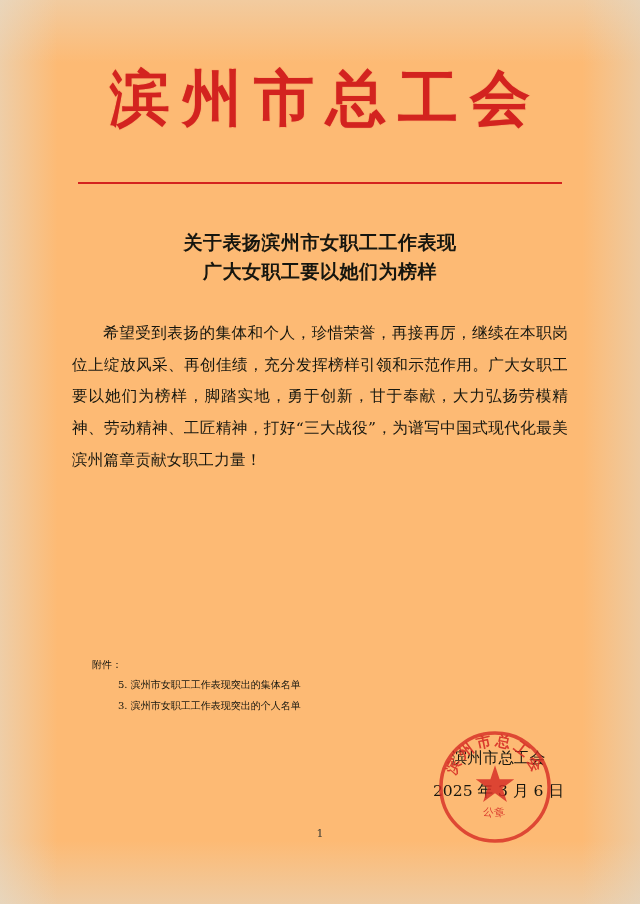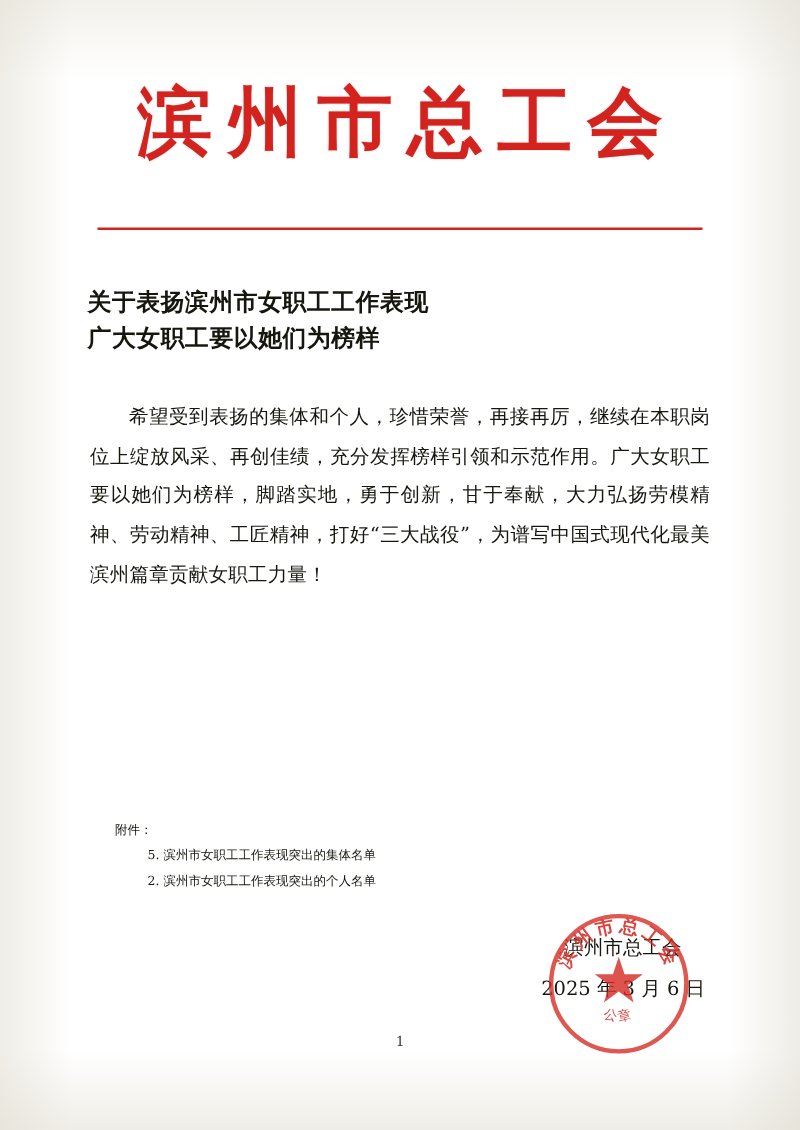--- a/index.html
+++ b/index.html
@@ -10,21 +10,21 @@
   body {
     width: 640px;
     height: 904px;
     overflow: hidden;
     font-family: "DejaVu Serif", "Liberation Serif", serif;
   }
   .page {
     position: relative;
     width: 640px;
     height: 904px;
-    background: #ffffff;
+    background: #fdba74;
     box-sizing: border-box;
     overflow: hidden;
   }
   
   .paper-tint {
     position: absolute;
     inset: 0;
     background:
       linear-gradient(to right, rgba(226,222,210,0.55) 0%, rgba(255,255,255,0) 9%, rgba(255,255,255,0) 91%, rgba(222,218,206,0.5) 100%),
       linear-gradient(to bottom, rgba(228,224,212,0.45) 0%, rgba(255,255,255,0) 7%, rgba(255,255,255,0) 93%, rgba(224,220,208,0.5) 100%);
@@ -54,20 +54,21 @@
     width: 484px;
     height: 2px;
     background: #d3231f;
   }
 
   .doc-title {
     position: absolute;
     top: 228px;
     left: 70px;
     width: 500px;
+    text-align: center;
     font-size: 19px;
     font-weight: bold;
     line-height: 1.5;
     color: #16160f;
     letter-spacing: 0.5px;
   }
 
   .body-text {
     position: absolute;
     top: 318px;
@@ -145,21 +146,21 @@
     <div>广大女职工要以她们为榜样</div>
   </div>
 
   <div class="body-text">
     <p class="para">希望受到表扬的集体和个人，珍惜荣誉，再接再厉，继续在本职岗位上绽放风采、再创佳绩，充分发挥榜样引领和示范作用。广大女职工要以她们为榜样，脚踏实地，勇于创新，甘于奉献，大力弘扬劳模精神、劳动精神、工匠精神，打好“三大战役”，为谱写中国式现代化最美滨州篇章贡献女职工力量！</p>
   </div>
 
   <div class="attach">
     <div class="lead">附件：</div>
     <div class="item">5. 滨州市女职工工作表现突出的集体名单</div>
-    <div class="item">2. 滨州市女职工工作表现突出的个人名单</div>
+    <div class="item">3. 滨州市女职工工作表现突出的个人名单</div>
   </div>
 
   <div class="signature">
     <div>滨州市总工会</div>
     <div>2025 年 3 月 6 日</div>
   </div>
 
   <svg class="seal" viewBox="0 0 120 120">
     <circle cx="60" cy="60" r="55" fill="none" stroke="#d62a24" stroke-width="3.6" opacity="0.9"></circle>
     <path id="sealTop" d="M 60,60 m -42,0 a 42,42 0 1,1 84,0" fill="none"></path>

